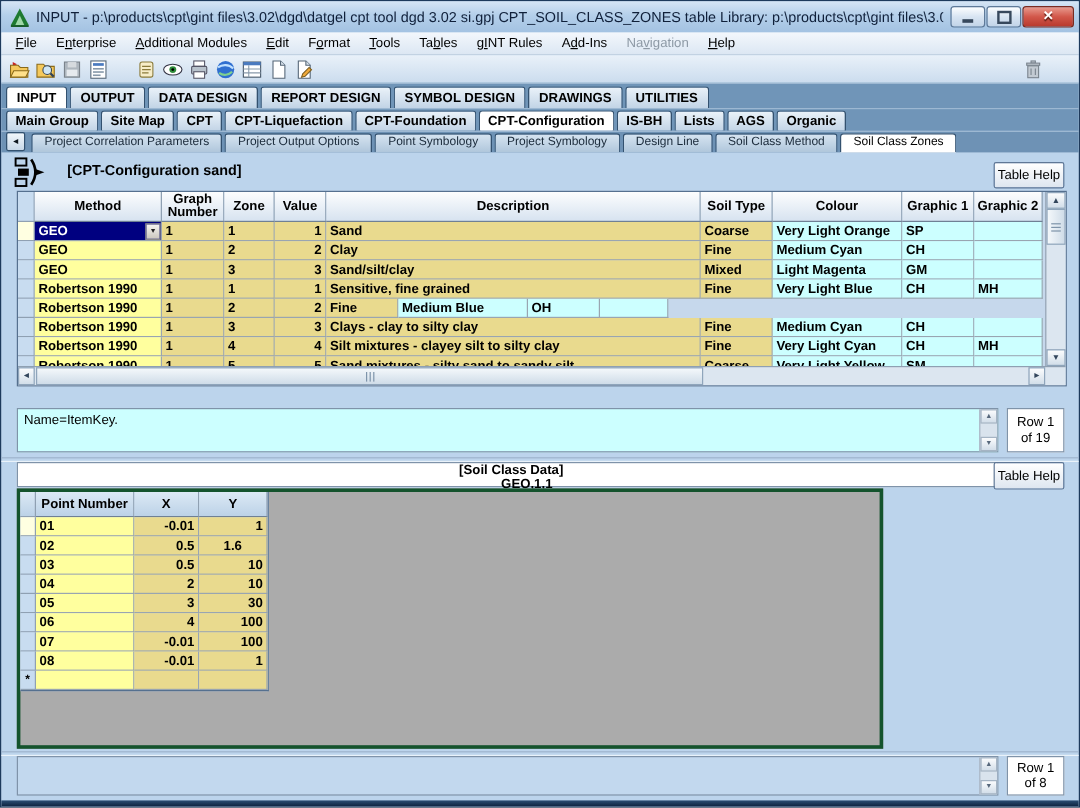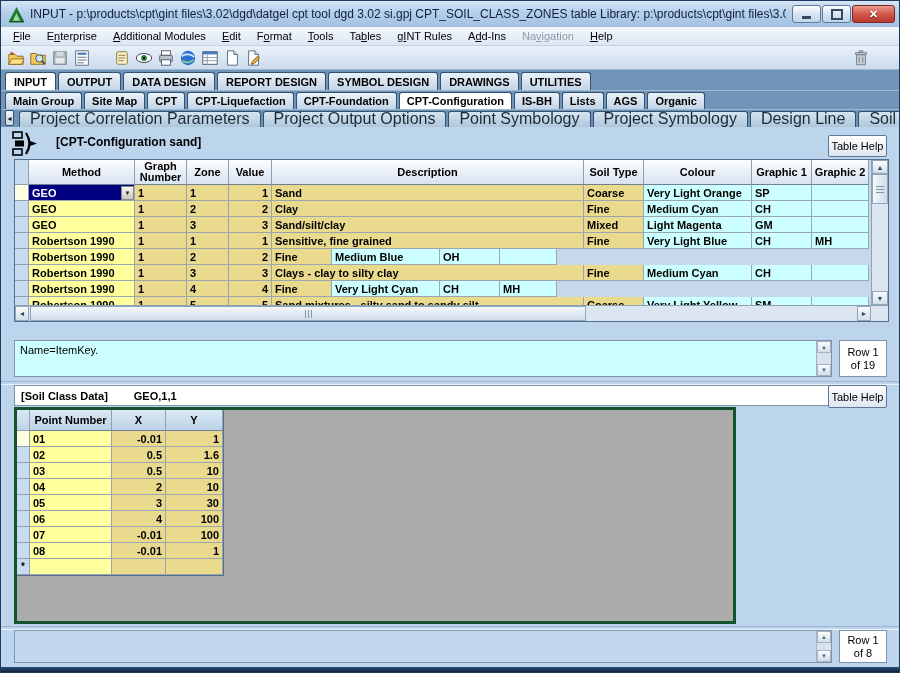--- a/index.html
+++ b/index.html
@@ -35,21 +35,21 @@
   .tabstrip{position:absolute;left:0;width:100%;background:#7095B8;border-top:1px solid #9DB8D2;
     display:flex;align-items:flex-end;box-sizing:border-box;padding-left:4px;}
   .ts1{top:68px;height:21px;}
   .ts2{top:89px;height:19px;}
   .ts3{top:108px;height:18px;background:#6E92B5;}
   .tab{background:linear-gradient(#EAF2F9,#C2D4E6);border:1px solid #33516F;border-bottom:none;
     border-radius:3px 3px 0 0;padding:2px 7px 2px;font-weight:bold;font-size:11px;margin-right:2px;
     white-space:nowrap;cursor:default;line-height:12px;}
   .ts1 .tab{padding:3px 8px 2px;}
   .tab.active{background:#FFFFFF;}
-  .ts3 .tab{font-weight:normal;font-size:16px;padding:1px 10px 2px;background:linear-gradient(#D6E4F1,#AFC6DB);color:#1A2A3A;}
+  .ts3 .tab{font-weight:normal;font-size:10px;padding:1px 10px 2px;background:linear-gradient(#D6E4F1,#AFC6DB);color:#1A2A3A;}
   .ts3 .tab.active{background:#FFFFFF;color:#000;}
   .backbtn{width:14px;height:14px;margin:0 5px 1px 0;border:1px solid #33516F;background:linear-gradient(#F2F7FB,#C8D8E8);
     display:flex;align-items:center;justify-content:center;font-size:7px;color:#101820;border-radius:2px;}
   
   .grouphead{position:absolute;left:0;top:126px;width:100%;height:32px;}
   .group-icon{position:absolute;left:10px;top:3px;width:30px;height:27px;}
   .grouptitle{position:absolute;left:55px;top:8px;font-size:12px;font-weight:bold;}
   .helpbtn{position:absolute;right:12px;width:57px;height:20px;background:linear-gradient(#FFFFFF,#DEE6F0);
     border:1px solid #5F7796;border-radius:2px;font-size:11px;display:flex;align-items:center;justify-content:center;}
   .hb1{top:8px;}
@@ -98,21 +98,21 @@
   .mbtn{height:12px;display:flex;align-items:center;justify-content:center;font-size:6px;color:#57687C;
     background:linear-gradient(#FBFCFD,#D2DEE9);border:1px solid #A5B4C4;box-sizing:border-box;}
   .rowind{position:absolute;left:838px;width:48px;background:#FFFFFF;border:1px solid #7F93A9;box-sizing:border-box;
     font-size:11px;text-align:center;display:flex;flex-direction:column;align-items:center;justify-content:center;line-height:13px;}
   .ri1{top:339px;height:37px;}
   .ri2{top:629px;height:33px;}
   .groove{position:absolute;left:0;right:0;height:2px;border-top:1px solid #9FB4CC;border-bottom:1px solid #E9F2FA;}
   .g1{top:380px;} .g2{top:625px;}
   
   .databar{position:absolute;left:13px;top:384px;width:818px;height:21px;background:#FFFFFF;border:1px solid #7F93A9;
-    box-sizing:border-box;display:flex;align-items:center;font-size:11px;font-weight:bold;padding-left:6px;}
+    box-sizing:border-box;display:flex;align-items:center;font-size:11px;font-weight:bold;padding-left:6px;flex-direction:column;}
   .databar .key{margin-left:26px;}
   .hb2{top:384px;height:21px;}
   
   .graypanel{position:absolute;left:13px;top:406px;width:722px;height:217px;background:#ABABAB;border:3px solid #14532d;box-sizing:border-box;}
   .table2{position:absolute;left:0;top:0;border-right:1px solid #55708F;border-bottom:1px solid #55708F;background:#C6D8EC;}
   .table2 .thead{height:21px;}
   .table2 .hcell{background:linear-gradient(#DCE9F5,#BCD2E7);}
   .table2 .sel{width:13px;flex:0 0 13px;}
   .bottomedge{position:absolute;left:0;right:0;bottom:0;height:5px;background:linear-gradient(#2B4E74,#0F2440);}
 </style>
@@ -389,20 +389,21 @@
             <div class="cell cyan" style="width: 108px; flex: 0 0 108px;">Medium Cyan</div>
             <div class="cell cyan" style="width: 60px; flex: 0 0 60px;">CH</div>
             <div class="cell cyan" style="width: 57px; flex: 0 0 57px;"></div>
           </div>
           <div class="trow">
             <div class="sel"></div>
             <div class="cell yellow" style="width: 106px; flex: 0 0 106px;">Robertson 1990</div>
             <div class="cell khaki" style="width: 52px; flex: 0 0 52px;">1</div>
             <div class="cell khaki" style="width: 42px; flex: 0 0 42px;">4</div>
             <div class="cell khaki ar" style="width: 43px; flex: 0 0 43px;">4</div>
+            <div class="cell khaki" style="width: 312px; flex: 0 0 312px;">Silt mixtures - clayey silt to silty clay</div>
             <div class="cell khaki" style="width: 60px; flex: 0 0 60px;">Fine</div>
             <div class="cell cyan" style="width: 108px; flex: 0 0 108px;">Very Light Cyan</div>
             <div class="cell cyan" style="width: 60px; flex: 0 0 60px;">CH</div>
             <div class="cell cyan" style="width: 57px; flex: 0 0 57px;">MH</div>
           </div>
           <div class="trow">
             <div class="sel"></div>
             <div class="cell yellow" style="width: 106px; flex: 0 0 106px;">Robertson 1990</div>
             <div class="cell khaki" style="width: 52px; flex: 0 0 52px;">1</div>
             <div class="cell khaki" style="width: 42px; flex: 0 0 42px;">5</div>
@@ -471,21 +472,21 @@
           <div class="trow">
             <div class="sel current"></div>
             <div class="cell yellow" style="width: 82px; flex: 0 0 82px;">01</div>
             <div class="cell khaki ar" style="width: 54px; flex: 0 0 54px;">-0.01</div>
             <div class="cell khaki ar" style="width: 57px; flex: 0 0 57px;">1</div>
           </div>
           <div class="trow">
             <div class="sel"></div>
             <div class="cell yellow" style="width: 82px; flex: 0 0 82px;">02</div>
             <div class="cell khaki ar" style="width: 54px; flex: 0 0 54px;">0.5</div>
-            <div class="cell khaki ar" style="width: 57px; flex: 0 0 57px;">1.6</div>
+            <div class="cell khaki ar" style="width: 57px; flex: 0 0 57px; text-align: center;">1.6</div>
           </div>
           <div class="trow">
             <div class="sel"></div>
             <div class="cell yellow" style="width: 82px; flex: 0 0 82px;">03</div>
             <div class="cell khaki ar" style="width: 54px; flex: 0 0 54px;">0.5</div>
             <div class="cell khaki ar" style="width: 57px; flex: 0 0 57px;">10</div>
           </div>
           <div class="trow">
             <div class="sel"></div>
             <div class="cell yellow" style="width: 82px; flex: 0 0 82px;">04</div>

